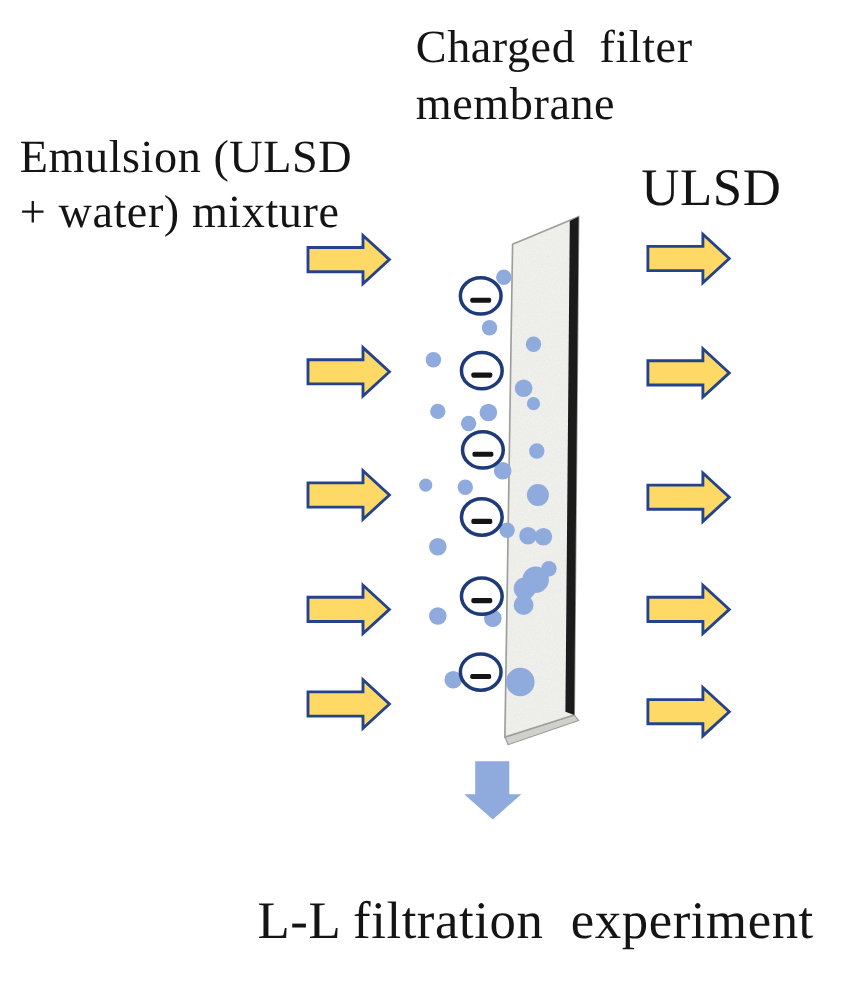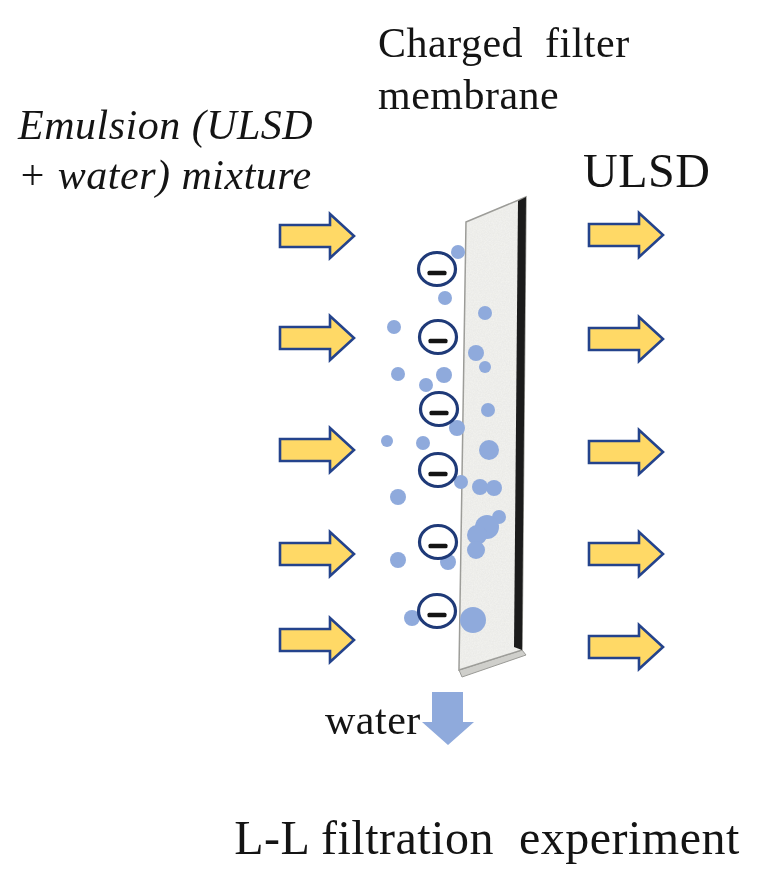--- a/index.html
+++ b/index.html
@@ -11,21 +11,21 @@
     overflow:hidden;
     font-family:"Liberation Serif","DejaVu Serif",serif;
     color:#141414;
   }
   .label{
     position:absolute;
     white-space:pre-wrap;
     letter-spacing:0.5px;
   }
   #membrane-label{left:378px;top:17px;font-size:42px;line-height:52px;}
-  #emulsion-label{left:18px;top:100px;font-size:42px;line-height:50px;font-style:italic;}
+  #emulsion-label{left:18px;top:118px;font-size:42px;line-height:50px;}
   #ulsd-label{left:583px;top:146px;font-size:48px;line-height:50px;}
   #water-label{left:325px;top:698px;font-size:42px;line-height:44px;}
   #caption-label{left:177px;top:811px;width:620px;text-align:center;font-size:48px;line-height:54px;}
   #diagram-svg{position:absolute;left:0;top:0;}
 </style>
 </head>
 <body>
 
 <div class="figure">
 
@@ -95,17 +95,16 @@
     </svg>
 
   <div class="label" id="membrane-label">Charged  filter
 membrane</div>
 
   <div class="label" id="emulsion-label">Emulsion (ULSD
 + water) mixture</div>
 
   <div class="label" id="ulsd-label">ULSD</div>
 
-  <div class="label" id="water-label">water</div>
 
   <div class="label" id="caption-label">L-L filtration  experiment</div>
 
 </div>
 
 </body></html>

